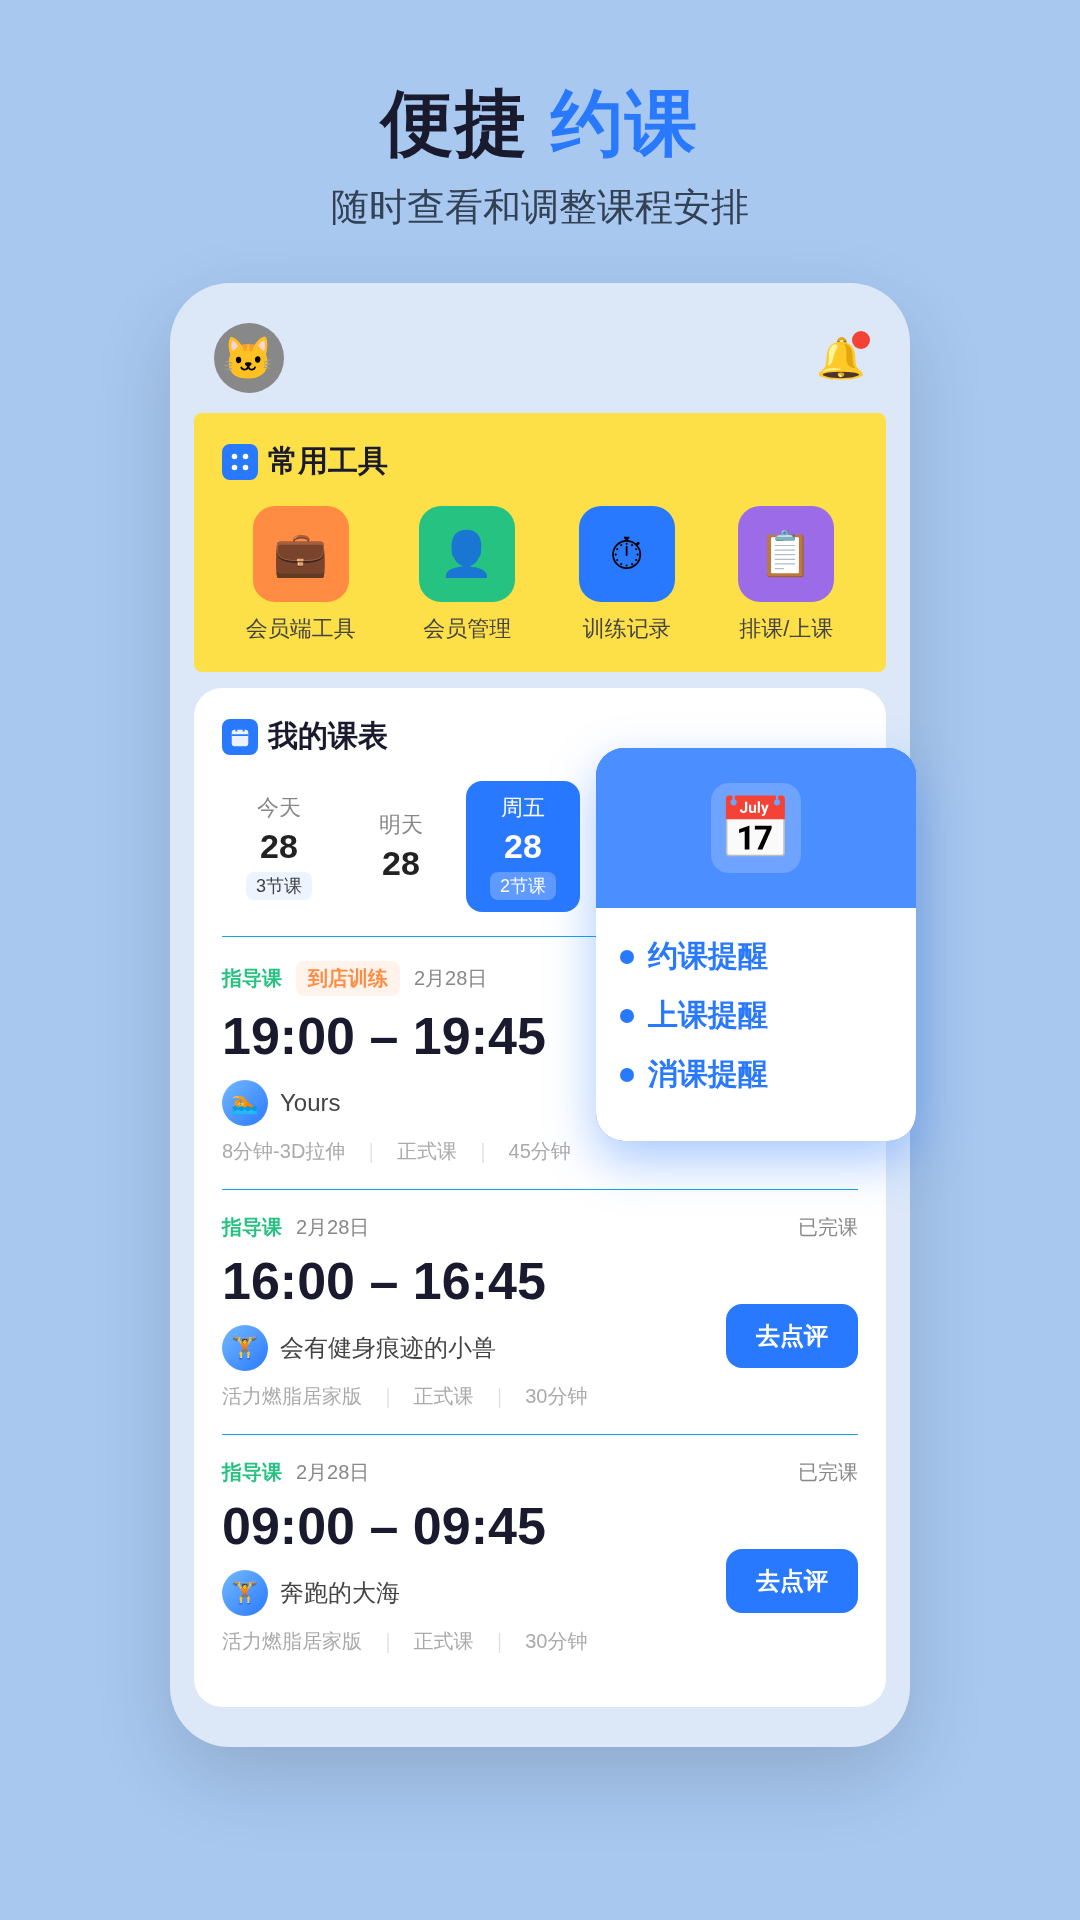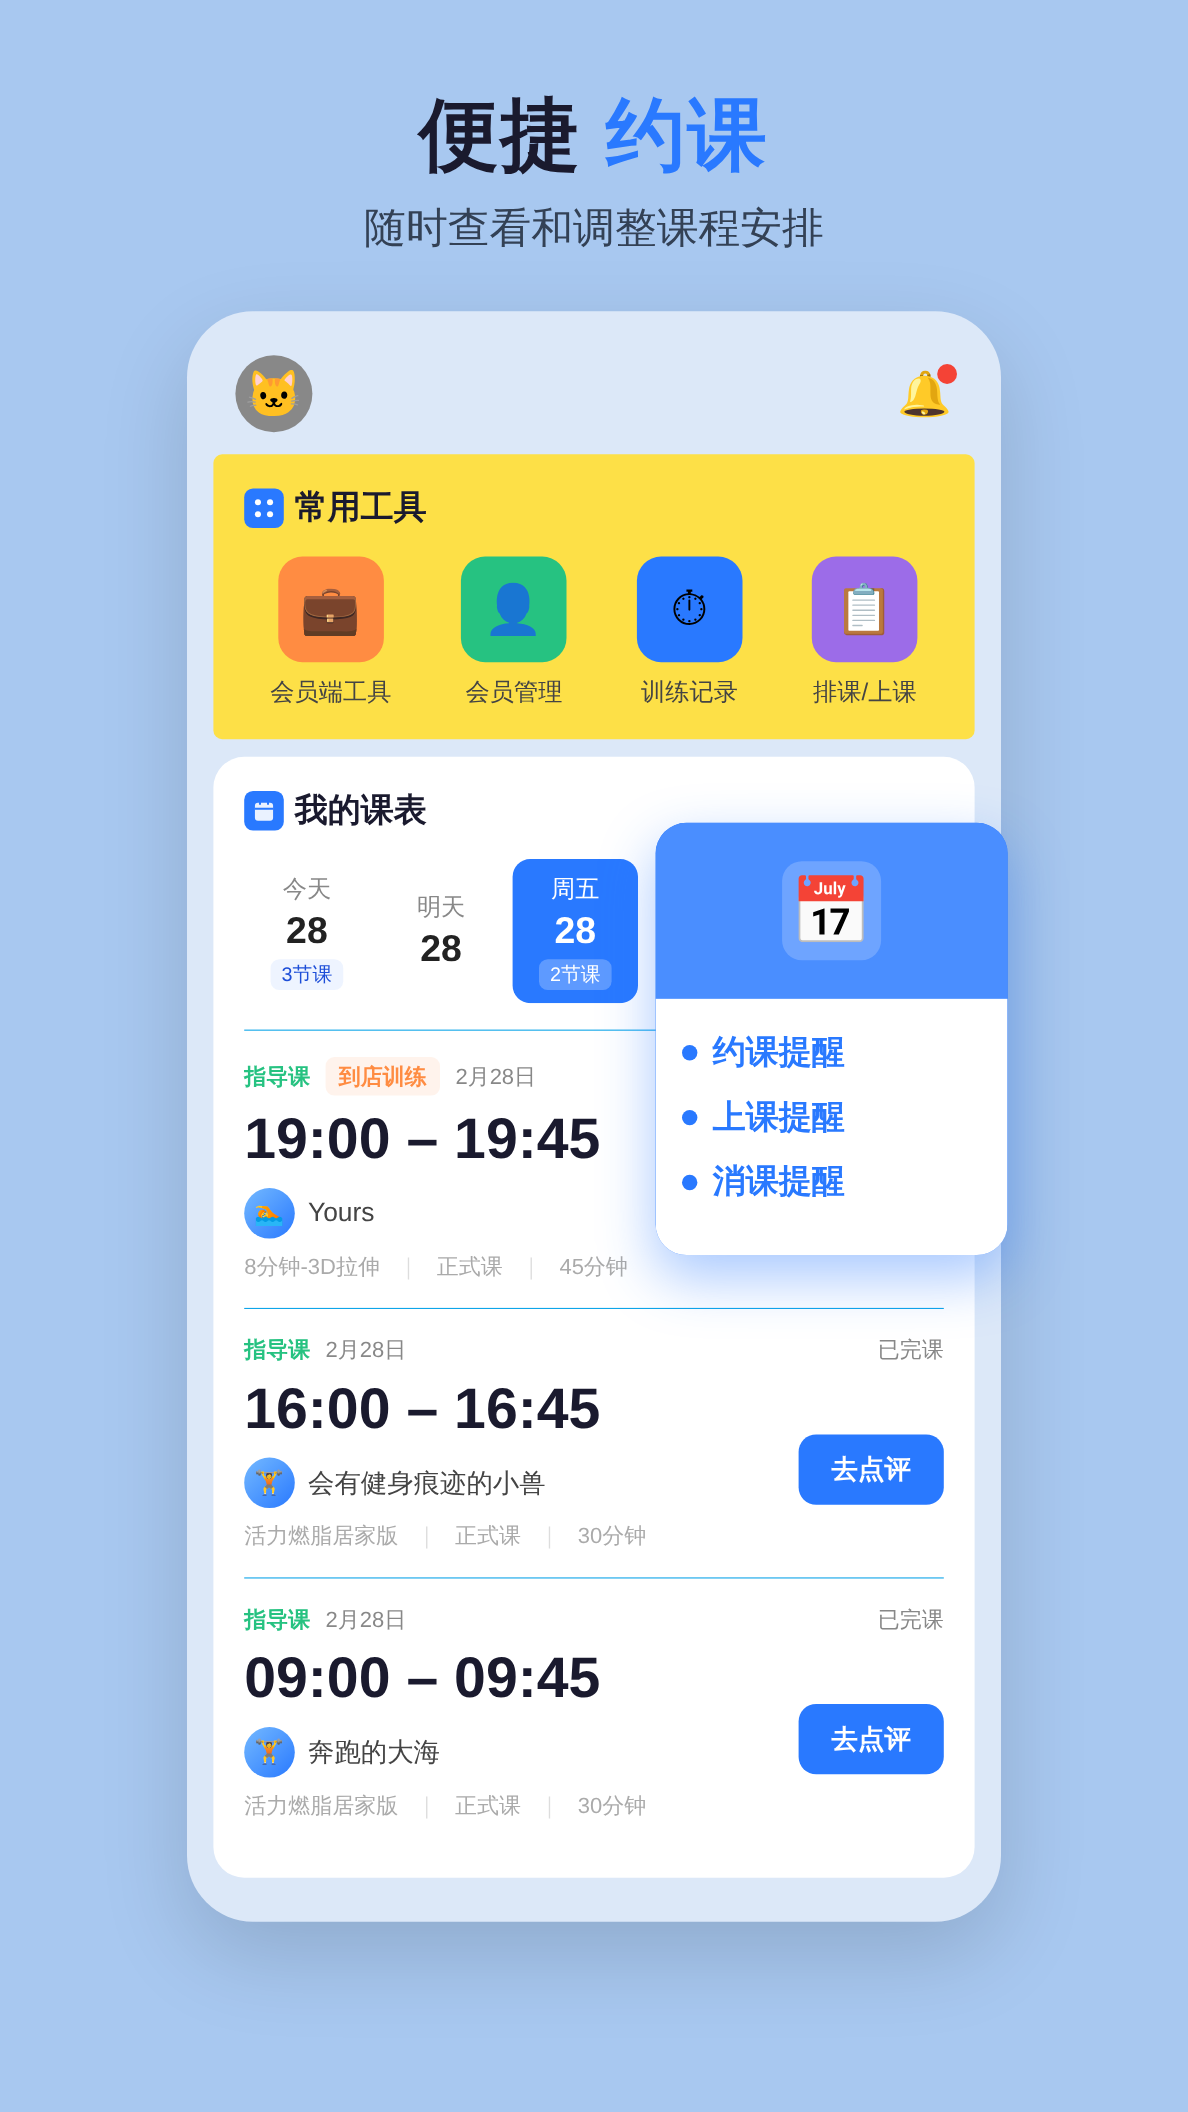--- a/index.html
+++ b/index.html
@@ -222,21 +222,21 @@
     }
 
     .day-lessons {
       font-size: 18px;
       margin-top: 6px;
       border-radius: 8px;
       padding: 2px 10px;
     }
 
     .day-tab .day-lessons {
-      color: #1d4ed8;
+      color: #404040;
       background: rgba(41,121,255,0.08);
     }
 
     .day-tab.active .day-lessons {
       color: #fff;
       background: rgba(255,255,255,0.25);
     }
 
     
     .class-card {

